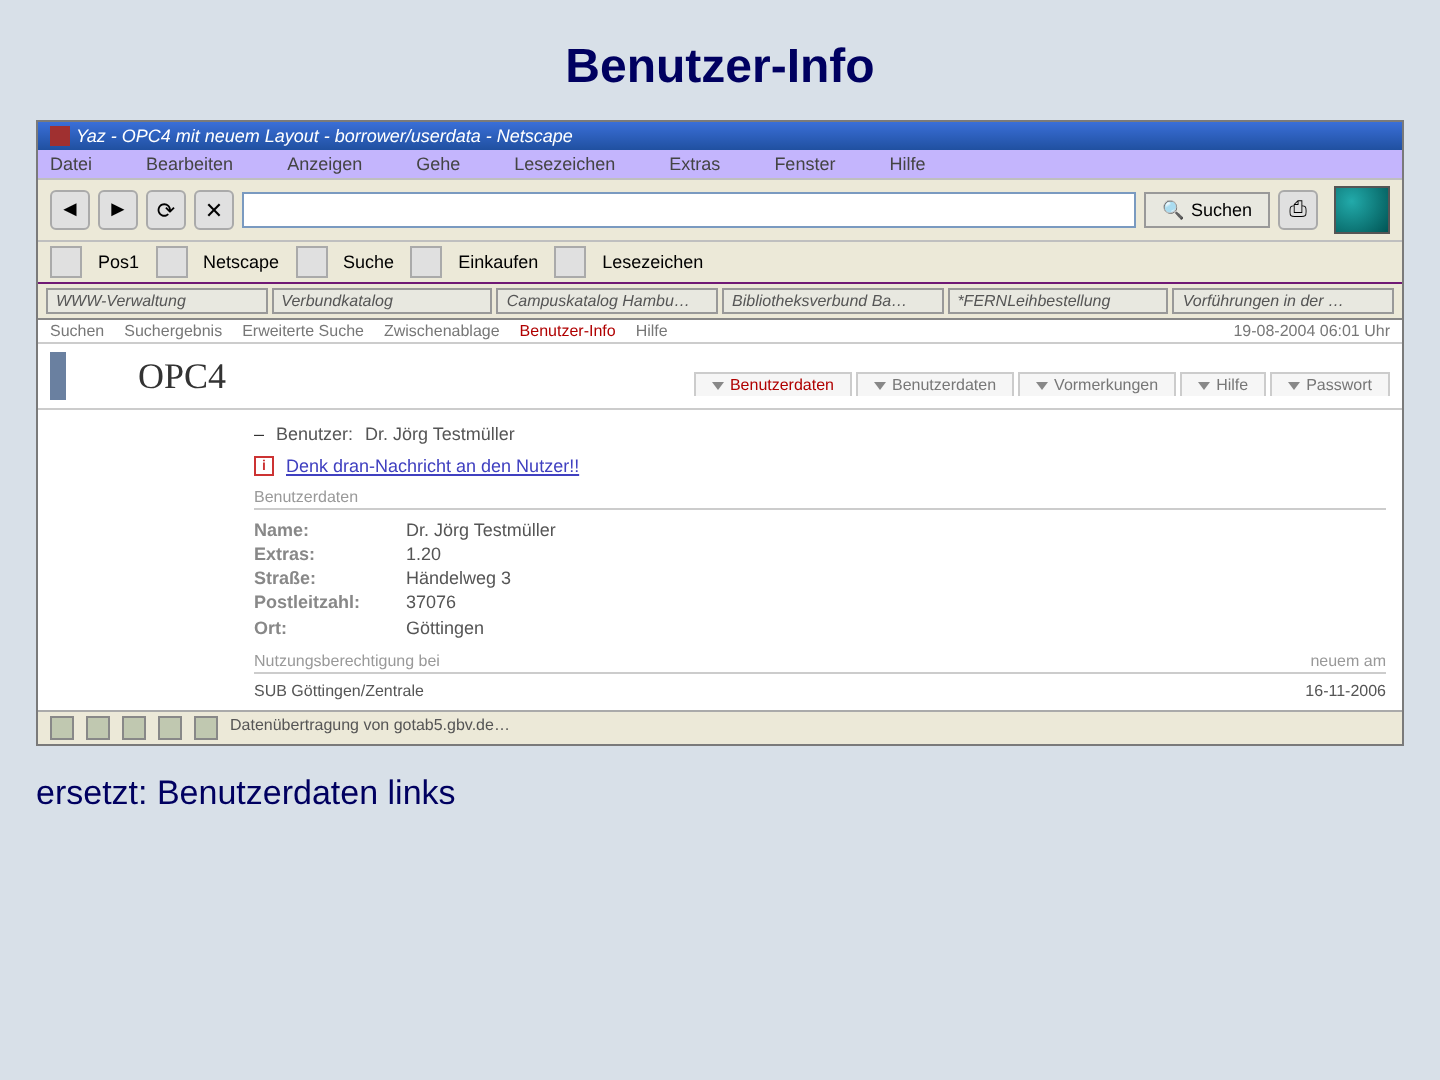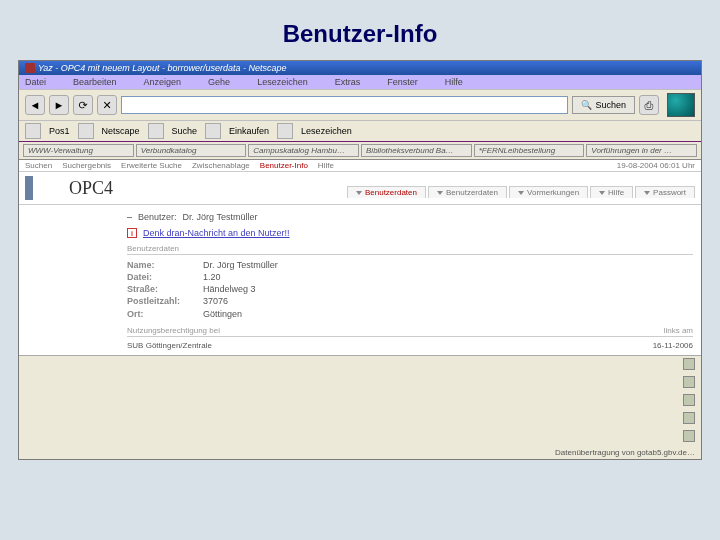--- a/index.html
+++ b/index.html
@@ -154,27 +154,26 @@
   .alert-icon { width:10px; height:10px; border:1px solid #c33; display:inline-flex; align-items:center; justify-content:center; color:#c33; font-size:7px; font-weight:bold; }
   .alert-link { color:#4040c0; text-decoration:underline; }
   .section-h { color:#999; font-size:8px; margin:5px 0 1px; }
   .hr { border:none; border-top:1px solid #ccc; margin:1px 0 4px; }
   .kv { display:flex; gap:8px; line-height:1.35; }
   .k { width:68px; color:#888; font-weight:bold; }
   .v { color:#555; }
   .row2 { display:flex; justify-content:space-between; margin-top:6px; color:#999; font-size:8px; }
   .entitle-row { display:flex; justify-content:space-between; margin-top:4px; color:#555; font-size:8px; }
   .statusbar {
-    display:flex; align-items:flex-end;
+    display:flex; align-items:flex-start;
     background:#ece9d8;
     padding:2px 6px;
     font-size:8px; color:#555;
     gap:6px;
     border-top:1px solid #aaa;
-    flex-direction:column;
   }
   .sb-icon { width:12px; height:12px; background:#c0c8b0; border:1px solid #888; }
   .notes {
     margin: 12px 18px 0;
     font-size: 17px;
     color: #000060;
     line-height:1.38;
   }
 </style>
 </head>
@@ -295,39 +294,39 @@
         </div>
 
         <div class="section-h">Benutzerdaten</div>
         <hr class="hr">
 
         <div class="kv">
             <span class="k">Name:</span>
             <span class="v">Dr. Jörg Testmüller</span>
           </div>
         <div class="kv">
-            <span class="k">Datei:</span>
+            <span class="k">Extras:</span>
             <span class="v">1.20</span>
           </div>
         <div class="kv">
             <span class="k">Straße:</span>
             <span class="v">Händelweg 3</span>
           </div>
         <div class="kv">
             <span class="k">Postleitzahl:</span>
             <span class="v">37076</span>
           </div>
         <div class="kv">
             <span class="k">Ort:</span>
             <span class="v">Göttingen</span>
           </div>
 
         <div class="row2">
           <span>Nutzungsberechtigung bei</span>
-          <span>links am</span>
+          <span>neuem am</span>
         </div>
         <hr class="hr">
         <div class="entitle-row">
           <span>SUB Göttingen/Zentrale</span>
           <span>16-11-2006</span>
         </div>
 
       </div>
     </div>
 
@@ -338,13 +337,14 @@
     <span class="sb-icon"></span>
     <span class="sb-icon"></span>
     <span class="sb-icon"></span>
     <span class="sb-icon"></span>
     <span>Datenübertragung von gotab5.gbv.de…</span>
   </div>
 
 </div>
 
 <div class="notes">
+  <div>ersetzt: Benutzerdaten links</div>
 </div>
 
 </body></html>

